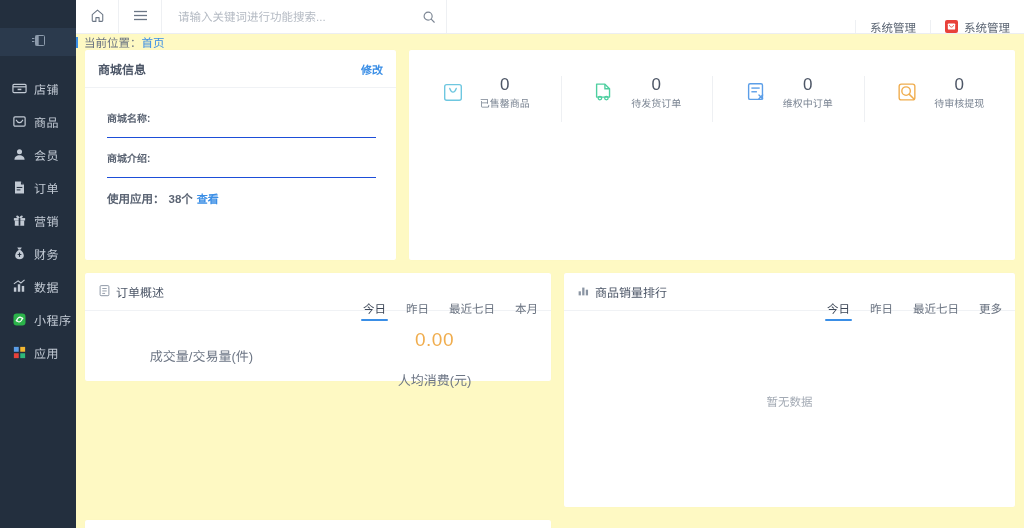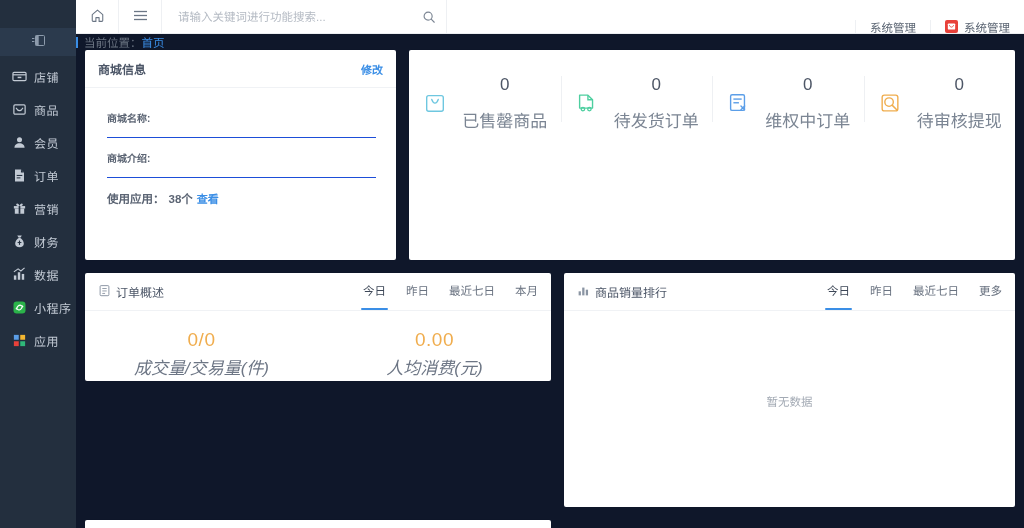--- a/index.html
+++ b/index.html
@@ -22,21 +22,21 @@
     display: flex; flex-direction: column;
     position: relative;
   }
   .sidebar-top-pad { height: 28px; background: #232f3e; }
   .collapse-row {
     height: 28px; background: #2b3a4d;
     display: flex; align-items: center; justify-content: center;
     cursor: pointer;
   }
   .collapse-icon { color: #95a3b4; display:block; }
-  .nav-list { display: flex; flex-direction: column; padding-top: 4px; }
+  .nav-list { display: flex; flex-direction: column; padding-top: 16px; }
   .nav-item {
     height: 33px;
     display: flex; align-items: center;
     padding-left: 11px;
     cursor: pointer;
     color: #c2cad4;
     position: relative;
   }
   .nav-icon {
     width: 16px; height: 16px;
@@ -45,21 +45,21 @@
     flex: 0 0 16px;
   }
   .nav-label { font-size: 12px; letter-spacing: .5px; white-space: nowrap; }
   .nav-dot {
     width: 3px; height: 3px; border-radius: 50%;
     background: #e8413a; margin-left: 2px; align-self: flex-start;
     margin-top: 9px;
   }
 
   
-  .main { flex: 1; display: flex; flex-direction: column; height: 528px; background: #0f172a; overflow: hidden; }
+  .main { flex: 1; display: flex; flex-direction: column; height: 528px; background: #fef9c3; overflow: hidden; }
 
   
   .header {
     height: 33px; min-height: 33px;
     background: #ffffff;
     display: flex; align-items: stretch;
     border-bottom: 1px solid #eceef1;
   }
   .hdr-btn {
     width: 42px; display: flex; align-items: center; justify-content: center;
@@ -138,38 +138,38 @@
     flex: 1; display: flex; align-items: center; justify-content: center;
     gap: 14px; position: relative; padding: 0 6px;
   }
   .stat + .stat::before {
     content: ""; position: absolute; left: 0; top: 2px;
     width: 1px; height: 46px; background: #eef0f3;
   }
   .stat-icon { width: 26px; height: 26px; display:flex; align-items:center; justify-content:center; }
   .stat-texts { text-align: center; }
   .stat-value { font-size: 17px; color: #4d5costs; color:#4d5666; line-height: 21px; }
-  .stat-label { font-size: 17px; color: #7b8593; margin-top: 12px; }
+  .stat-label { font-size: 10px; color: #7b8593; margin-top: 0; }
 
   
   .order-card { width: 466px; height: 108px; }
   .tabs { display: flex; gap: 20px; }
   .tab {
     font-size: 11.5px; color: #6a7381; cursor: pointer;
-    padding-bottom: 12px; position: relative; top: 4px;
+    padding-bottom: 5px; position: relative; top: 19px;
   }
   .tab.active { color: #3d4757; }
   .tab.active::after {
     content: ""; position: absolute; left: -2px; right: -2px; bottom: 0;
     height: 2px; background: #3a8ee6; border-radius: 1px;
   }
   .order-metrics { display: flex; padding-top: 17px; }
   .metric { flex: 1; text-align: center; }
   .metric-value { font-size: 19px; color: #f0ad4e; line-height: 24px; letter-spacing: .5px; }
-  .metric-label { font-size: 17px; color: #6d7embed; color:#6d7685; margin-top: 2px; font-style: italic; }
+  .metric-label { font-size: 13px; color: #6d7embed; color:#6d7685; margin-top: 18px; }
 
   
   .rank-card { flex: 1; height: 234px; }
   .rank-empty {
     height: 180px; display: flex; align-items: center; justify-content: center;
     font-size: 11.5px; color: #a3aab4;
   }
 
   
   .trend-card { width: 466px; height: 113px; overflow: hidden; }
@@ -457,21 +457,20 @@
             </span>
             <div class="card-head-right tabs">
               <span class="tab active">今日</span>
               <span class="tab">昨日</span>
               <span class="tab">最近七日</span>
               <span class="tab">本月</span>
             </div>
           </div>
           <div class="order-metrics">
             <div class="metric">
-              <div class="metric-value">0/0</div>
               <div class="metric-label">成交量/交易量(件)</div>
             </div>
             <div class="metric">
               <div class="metric-value">0.00</div>
               <div class="metric-label">人均消费(元)</div>
             </div>
           </div>
         </section>
 
         <section class="card rank-card">

